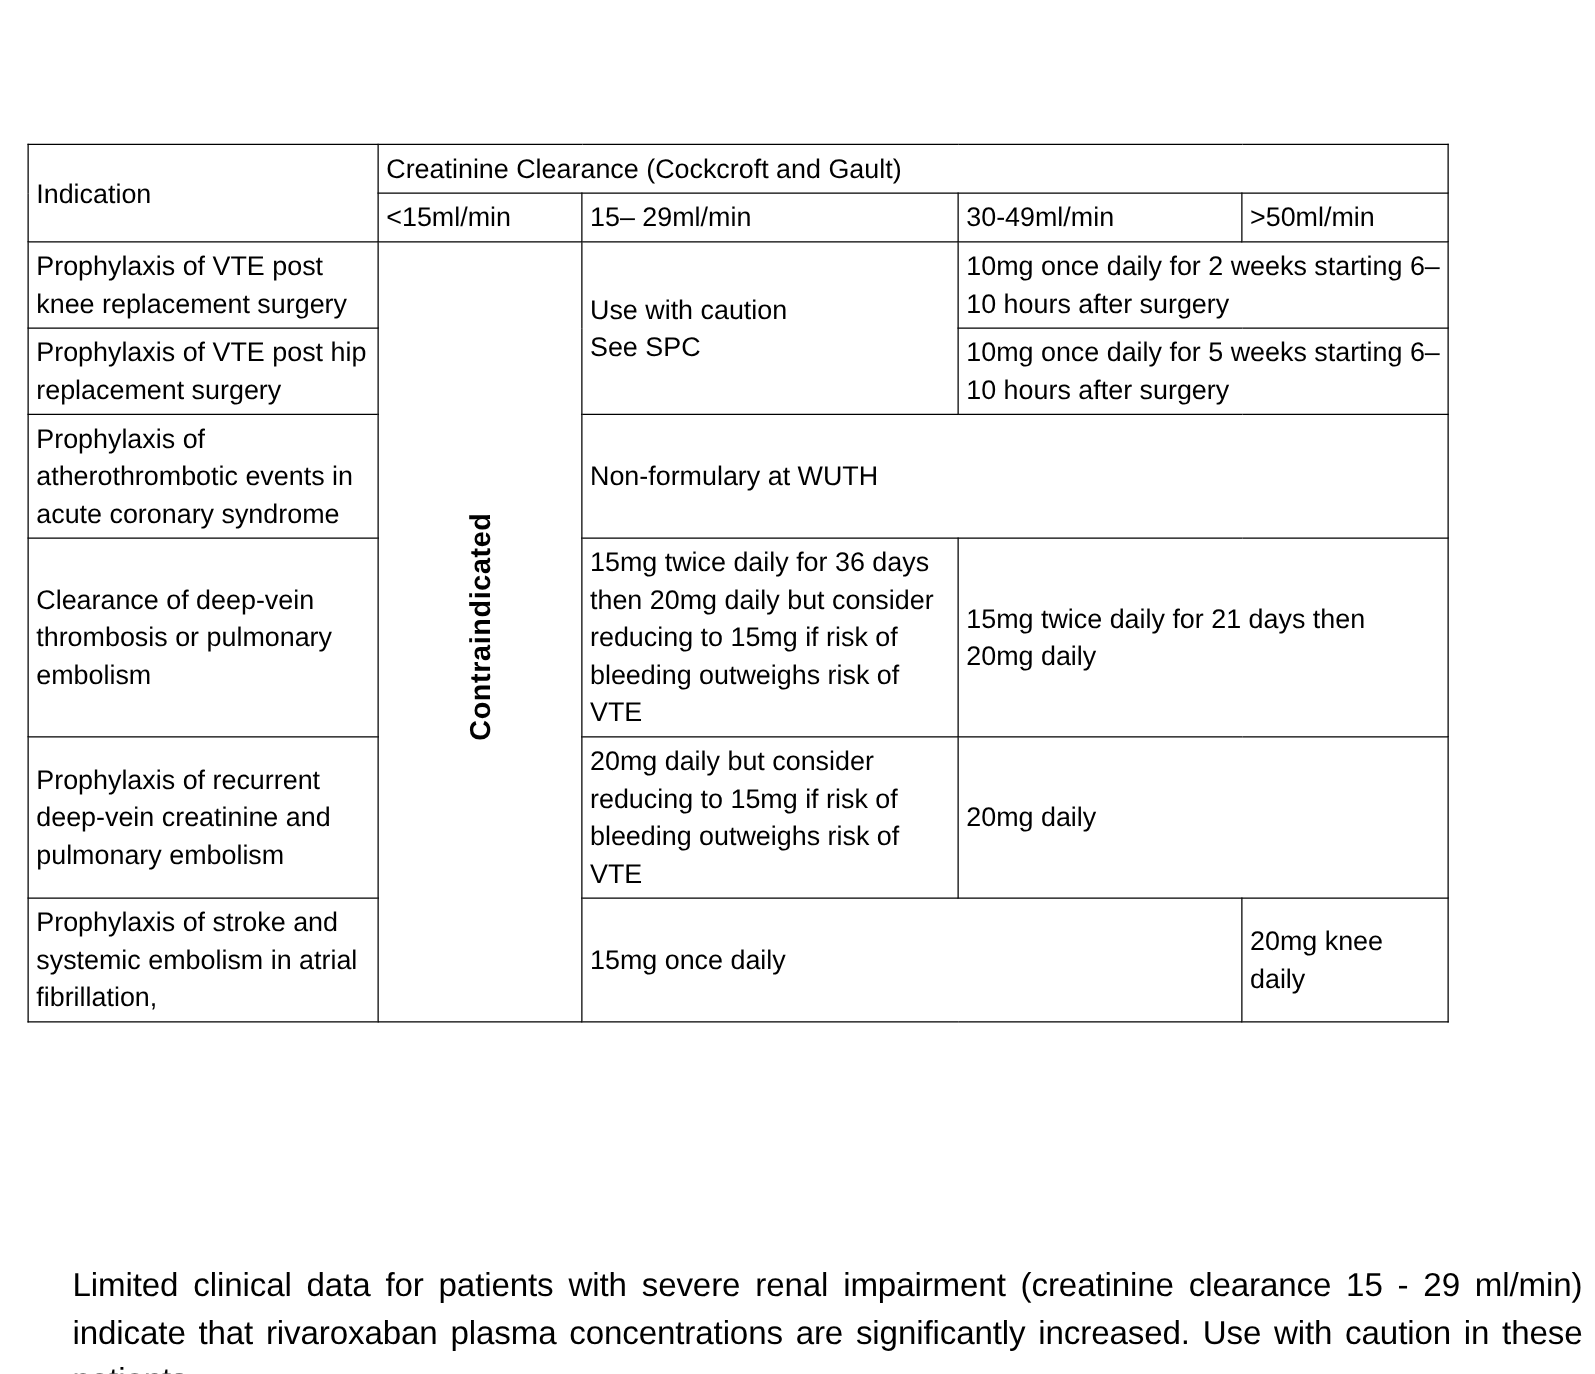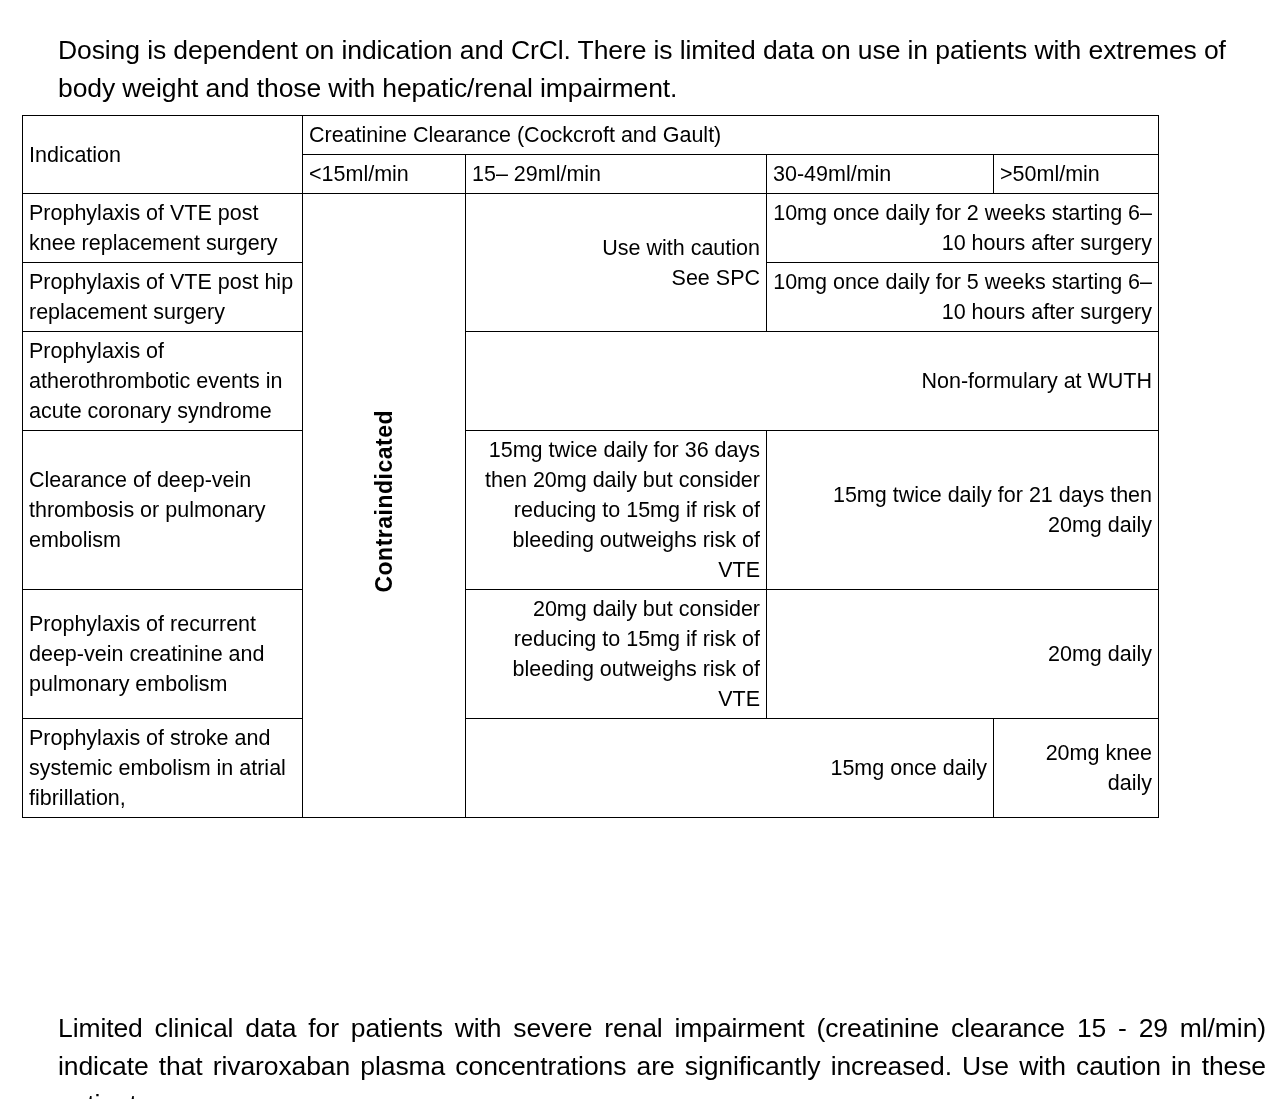--- a/index.html
+++ b/index.html
@@ -77,21 +77,21 @@
     font-weight: bold;
     padding-top: 1px;
     padding-bottom: 1px;
   }
   td.head-ind {
     text-align: left;
     vertical-align: middle;
     padding-left: 10px;
   }
   td.data-cell {
-    text-align: right;
+    text-align: left;
     vertical-align: middle;
   }
   td.contra-cell {
     text-align: center;
     vertical-align: middle;
     padding: 0;
   }
   .contra-rot {
     writing-mode: vertical-rl;
     transform: rotate(180deg);
@@ -114,21 +114,20 @@
   }
   .outro-para .lastline {
     text-align: left;
   }
 </style>
 </head>
 <body>
 
 <div class="page">
 
-  <p class="intro-para">Dosing is dependent on indication and CrCl.  There is limited data on use in patients with extremes of body weight and those with hepatic/renal impairment.</p>
 
   <div class="table-wrap">
     <table class="dose-table">
       <colgroup>
         <col class="col-ind">
         <col class="col-c1">
         <col class="col-c2">
         <col class="col-c3">
         <col class="col-c4">
       </colgroup>

